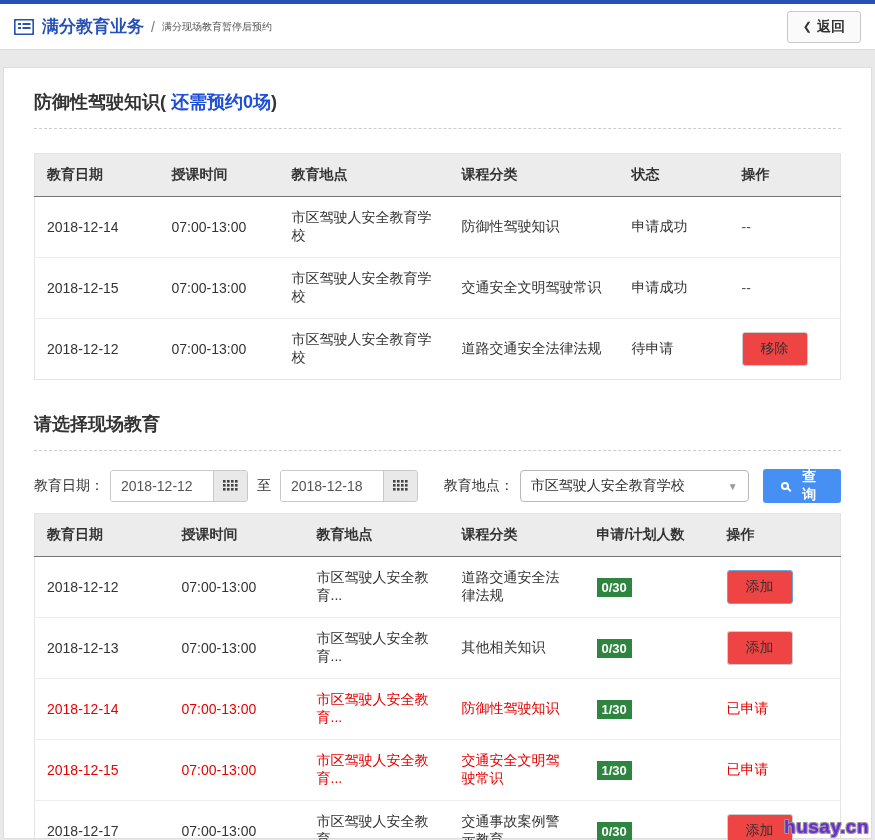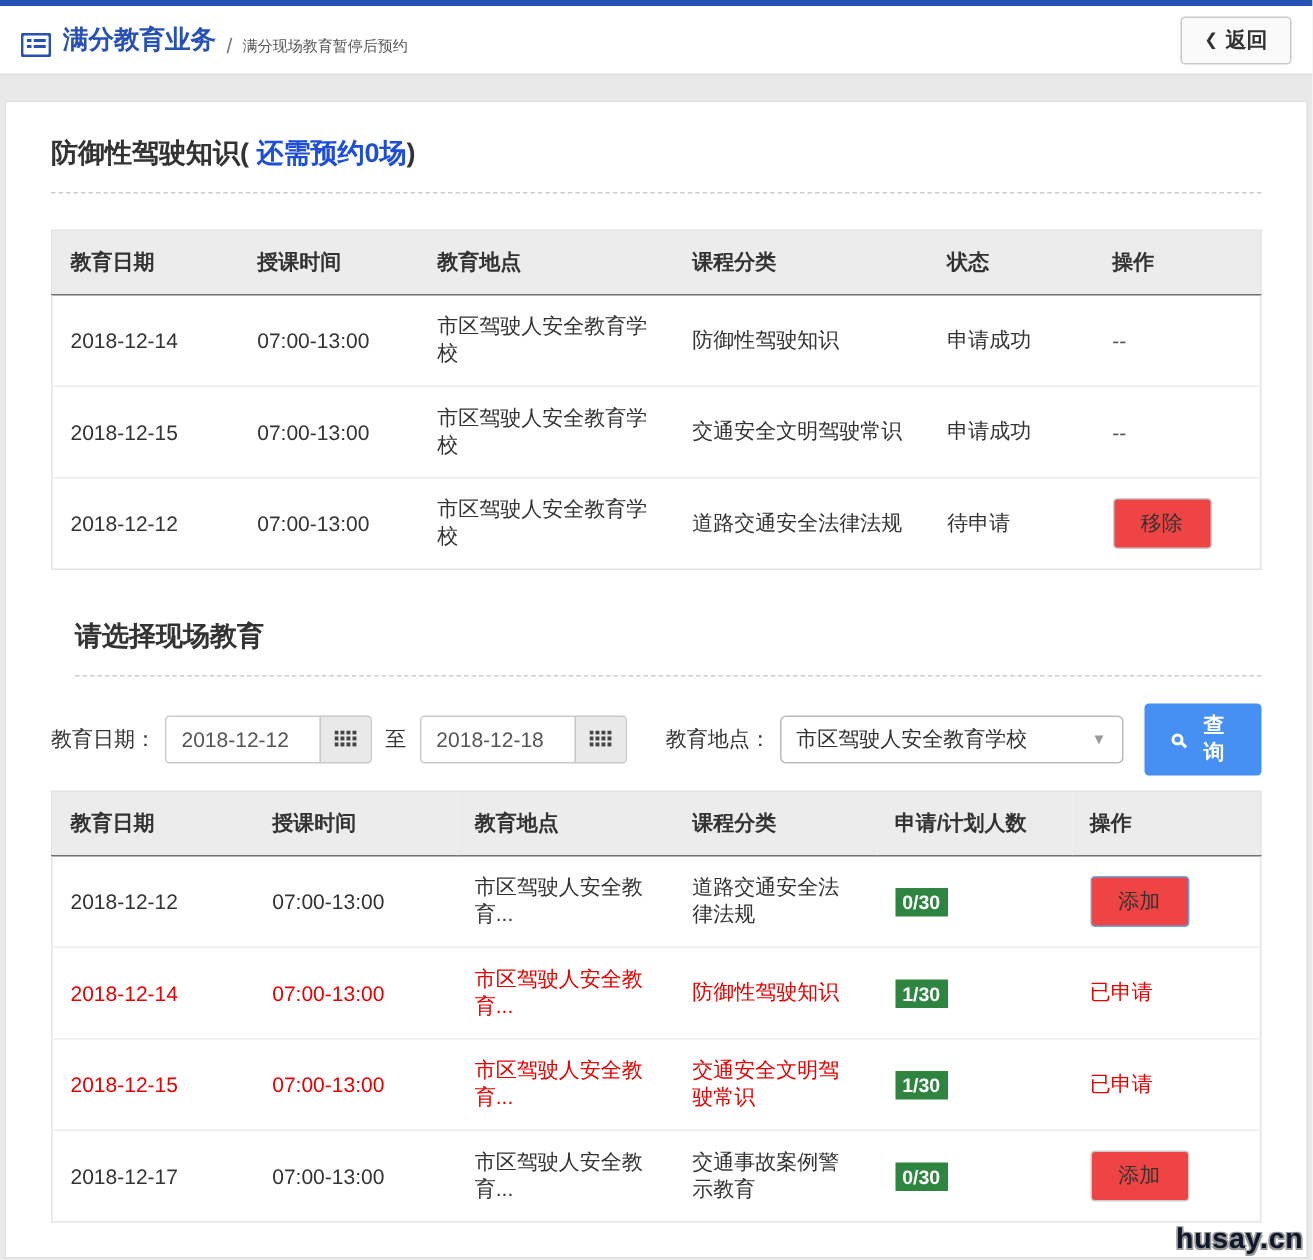--- a/index.html
+++ b/index.html
@@ -6,42 +6,42 @@
   html,body { width: 875px; height: 840px; overflow: hidden; }
   body {
     font-family: "Liberation Sans", "DejaVu Sans", sans-serif;
     font-size: 14px; color: #333; background: #e9e9e9; position: relative;
   }
   .topbar { height: 4px; background: #2651b5; }
   .header {
     height: 46px; background: #fff; border-bottom: 1px solid #ddd;
     display: flex; align-items: center; justify-content: space-between; padding: 0 14px;
   }
-  .brand { display: flex; align-items: flex-end; }
+  .brand { display: flex; align-items: center; }
   .brand-icon { display: flex; margin-right: 8px; }
   .brand-title { color: #2651b5; font-size: 17px; font-weight: bold; cursor: pointer; }
   .crumb-sep { color: #777; margin: 0 7px; font-size: 14px; }
   .page-title { color: #555; font-size: 10px; }
   .back-btn {
     display: flex; align-items: center; gap: 5px; background: #fafafa;
     border: 1px solid #c9c9c9; border-radius: 3px; padding: 6px 15px;
     font-size: 14px; color: #333; cursor: pointer; font-family: inherit; font-weight: bold;
   }
   .back-chevron { font-size: 11px; font-weight: bold; }
 
   .panel {
     background: #fff; border: 1px solid #ddd; margin: 17px 3px 0;
     height: 772px; padding: 16px 30px 0;
   }
   .section-title {
     font-size: 18px; font-weight: bold; color: #333;
     padding: 6px 0 14px; border-bottom: 1px dashed #ccc;
   }
   .section-title .hl { color: #1d4ed8; }
-  .mt { margin-top: 26px; margin-left: 16px; }
+  .mt { margin-top: 26px; }
 
   table { width: 100%; border-collapse: collapse; border: 1px solid #e4e4e4; margin-top: 24px; font-size: 14px; }
   th { background: #ececec; text-align: left; font-weight: bold; padding: 12px; color: #333; border-bottom: 1px solid #737373; }
   td { padding: 12px; border-top: 1px solid #ededed; color: #333; vertical-align: middle; }
   .cell-action { padding: 6px 12px; }
   tr.applied td { color: #e60000; }
 
   .btn-light {
     background: #ef4444; border: 1px solid #ccc; border-radius: 3px;
     padding: 7px 18px; font-size: 14px; color: #333; cursor: pointer; font-family: inherit;
@@ -62,29 +62,29 @@
   .cal-btn { width: 36px; background: #e9e9e9; border: none; border-left: 1px solid #c9c9c9; display: flex; align-items: center; justify-content: center; cursor: pointer; }
   .to-label { margin: 0 9px; }
   .select-box {
     display: flex; align-items: center; justify-content: space-between;
     border: 1px solid #b9b9b9; border-radius: 4px; height: 32px; width: 232px;
     padding: 0 10px; cursor: pointer; color: #333; background: #fff;
   }
   .caret { color: #999; font-size: 10px; }
   .search-btn {
     display: flex; align-items: center; gap: 7px; background: #4590f2; color: #fff;
-    border: none; border-radius: 3px; height: 48px; padding: 0 18px;
+    border: none; border-radius: 3px; height: 34px; padding: 0 18px;
     font-size: 14px; font-weight: bold; margin-left: 14px; cursor: pointer; font-family: inherit;
   }
   .mag { width: 8px; height: 8px; border: 2px solid #fff; border-radius: 50%; position: relative; display: inline-block; }
   .mag::after { content: ''; position: absolute; width: 2px; height: 5px; background: #fff; transform: rotate(-45deg); right: -3px; bottom: -4px; }
 
   .watermark {
     position: absolute; right: 6px; bottom: 2px; font-size: 19px; font-weight: bold;
-    color: #0f172a; letter-spacing: 0.5px;
+    color: #6d28d9; letter-spacing: 0.5px;
     text-shadow: 1px 1px 0 #999, -1px -1px 0 #999, 1px -1px 0 #999, -1px 1px 0 #999;
   }
 </style>
 </head>
 <body>
 
 <div class="topbar"></div>
 
 <div class="header">
   <div class="brand">
@@ -241,20 +241,28 @@
     </thead>
     <tbody>
       <tr>
         <td>2018-12-12</td>
         <td>07:00-13:00</td>
         <td>市区驾驶人安全教育...</td>
         <td>道路交通安全法律法规</td>
         <td><span class="badge">0/30</span></td>
         <td class="cell-action"><button class="btn-light focus">添加</button></td>
       </tr>
+      <tr>
+        <td>2018-12-13</td>
+        <td>07:00-13:00</td>
+        <td>市区驾驶人安全教育...</td>
+        <td>其他相关知识</td>
+        <td><span class="badge">0/30</span></td>
+        <td class="cell-action"><button class="btn-light">添加</button></td>
+      </tr>
       <tr class="applied">
         <td>2018-12-14</td>
         <td>07:00-13:00</td>
         <td>市区驾驶人安全教育...</td>
         <td>防御性驾驶知识</td>
         <td><span class="badge">1/30</span></td>
         <td><span class="applied-text">已申请</span></td>
       </tr>
       <tr class="applied">
         <td>2018-12-15</td>

